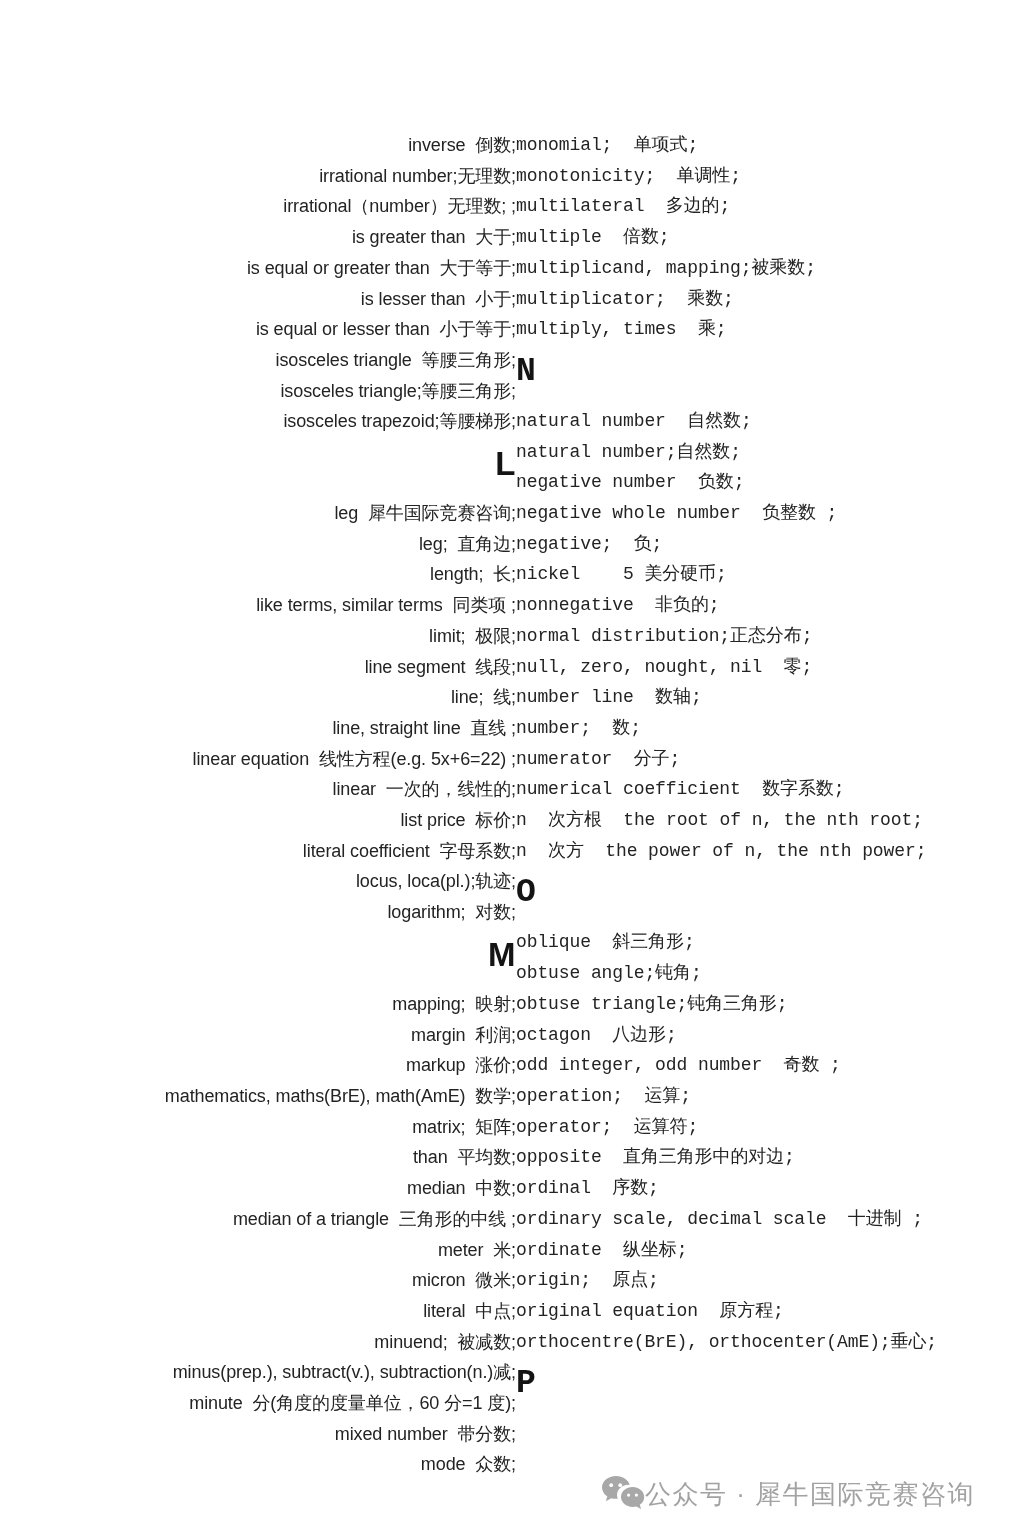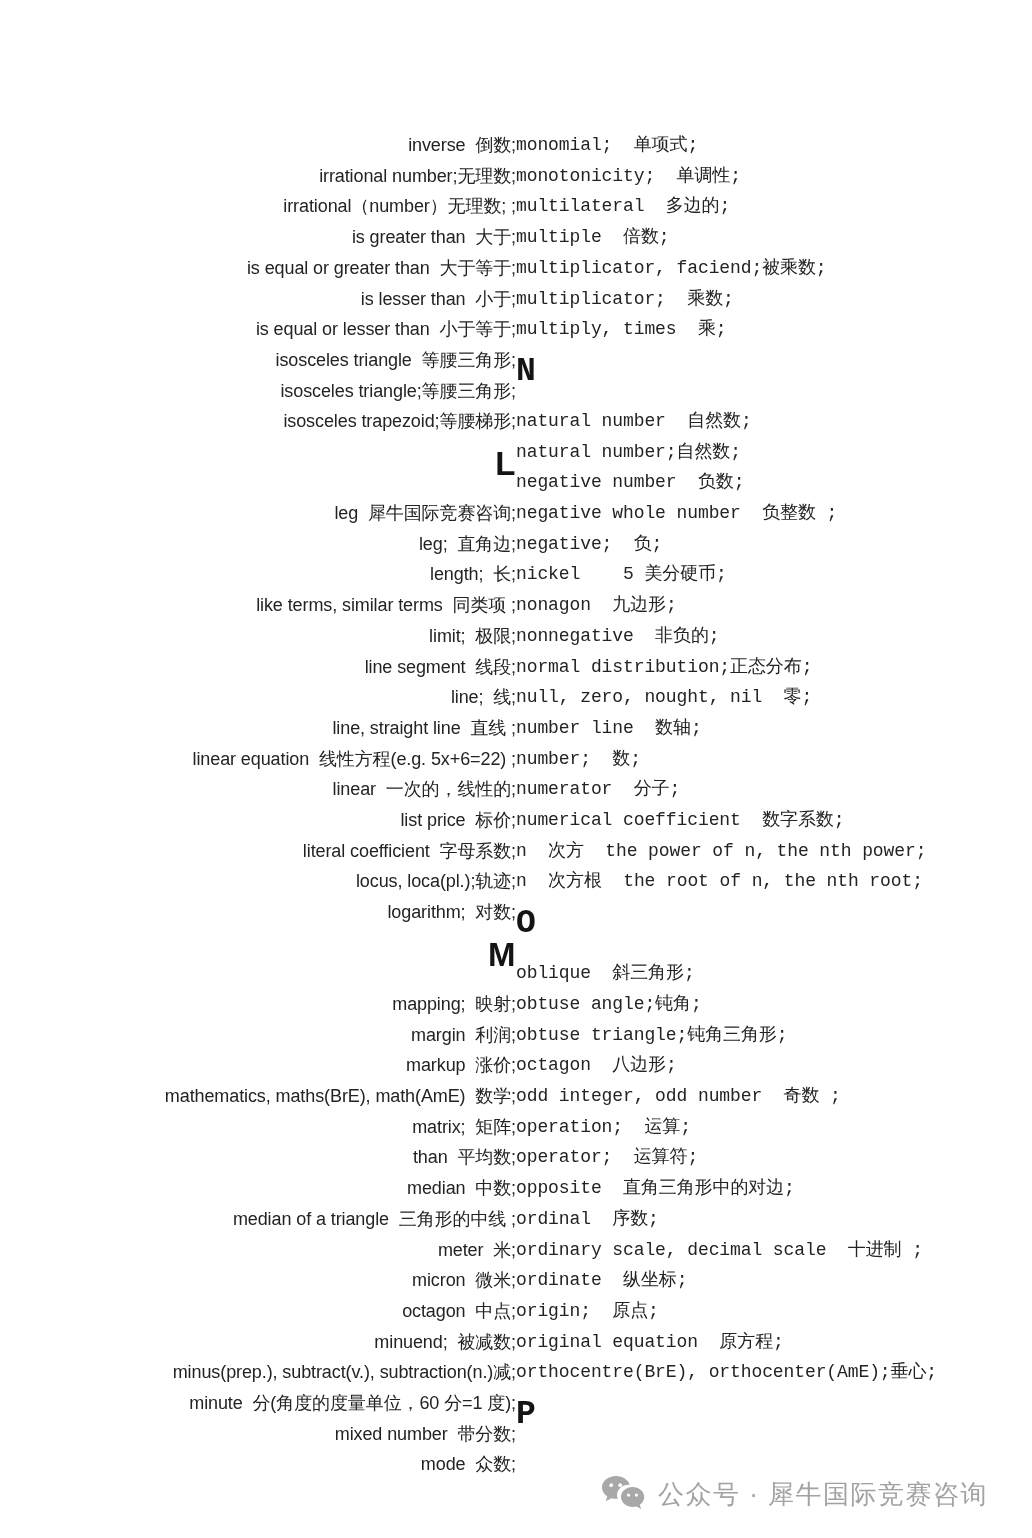--- a/index.html
+++ b/index.html
@@ -36,21 +36,20 @@
     color: #232323;
     white-space: pre;
     letter-spacing: -0.1px;
   }
   .watermark {
     position: absolute;
     left: 601px;
     top: 1474px;
     display: flex;
     align-items: center;
-    gap: 13px;
   }
   .watermark-text {
     font-size: 26px;
     color: #a2a2a2;
     letter-spacing: 1.5px;
     white-space: pre;
   }
   .wm-icon { display: inline-block; width: 44px; height: 40px; }
 </style>
 </head>
@@ -88,53 +87,52 @@
       <div class="entry">mapping;  映射;</div>
       <div class="entry">margin  利润;</div>
       <div class="entry">markup  涨价;</div>
       <div class="entry">mathematics, maths(BrE), math(AmE)  数学;</div>
       <div class="entry">matrix;  矩阵;</div>
       <div class="entry">than  平均数;</div>
       <div class="entry">median  中数;</div>
       <div class="entry">median of a triangle  三角形的中线 ;</div>
       <div class="entry">meter  米;</div>
       <div class="entry">micron  微米;</div>
-      <div class="entry">octagon  中点;</div>
+      <div class="entry">literal  中点;</div>
       <div class="entry">minuend;  被减数;</div>
       <div class="entry">minus(prep.), subtract(v.), subtraction(n.)减;</div>
       <div class="entry">minute  分(角度的度量单位，60 分=1 度);</div>
       <div class="entry">mixed number  带分数;</div>
       <div class="entry">mode  众数;</div>
     </div>
 
   <div class="col col-right">
       <div class="entry">monomial;  单项式;</div>
       <div class="entry">monotonicity;  单调性;</div>
       <div class="entry">multilateral  多边的;</div>
       <div class="entry">multiple  倍数;</div>
-      <div class="entry">multiplicator, faciend;被乘数;</div>
+      <div class="entry">multiplicand, mapping;被乘数;</div>
       <div class="entry">multiplicator;  乘数;</div>
       <div class="entry">multiply, times  乘;</div>
       <div class="sec-header">N</div>
       <div class="entry">natural number  自然数;</div>
       <div class="entry">natural number;自然数;</div>
       <div class="entry">negative number  负数;</div>
       <div class="entry">negative whole number  负整数 ;</div>
       <div class="entry">negative;  负;</div>
       <div class="entry">nickel    5 美分硬币;</div>
-      <div class="entry">nonagon  九边形;</div>
       <div class="entry">nonnegative  非负的;</div>
       <div class="entry">normal distribution;正态分布;</div>
       <div class="entry">null, zero, nought, nil  零;</div>
       <div class="entry">number line  数轴;</div>
       <div class="entry">number;  数;</div>
       <div class="entry">numerator  分子;</div>
       <div class="entry">numerical coefficient  数字系数;</div>
+      <div class="entry">n  次方根  the root of n, the nth root;</div>
       <div class="entry">n  次方  the power of n, the nth power;</div>
-      <div class="entry">n  次方根  the root of n, the nth root;</div>
       <div class="sec-header">O</div>
       <div class="entry">oblique  斜三角形;</div>
       <div class="entry">obtuse angle;钝角;</div>
       <div class="entry">obtuse triangle;钝角三角形;</div>
       <div class="entry">octagon  八边形;</div>
       <div class="entry">odd integer, odd number  奇数 ;</div>
       <div class="entry">operation;  运算;</div>
       <div class="entry">operator;  运算符;</div>
       <div class="entry">opposite  直角三角形中的对边;</div>
       <div class="entry">ordinal  序数;</div>

